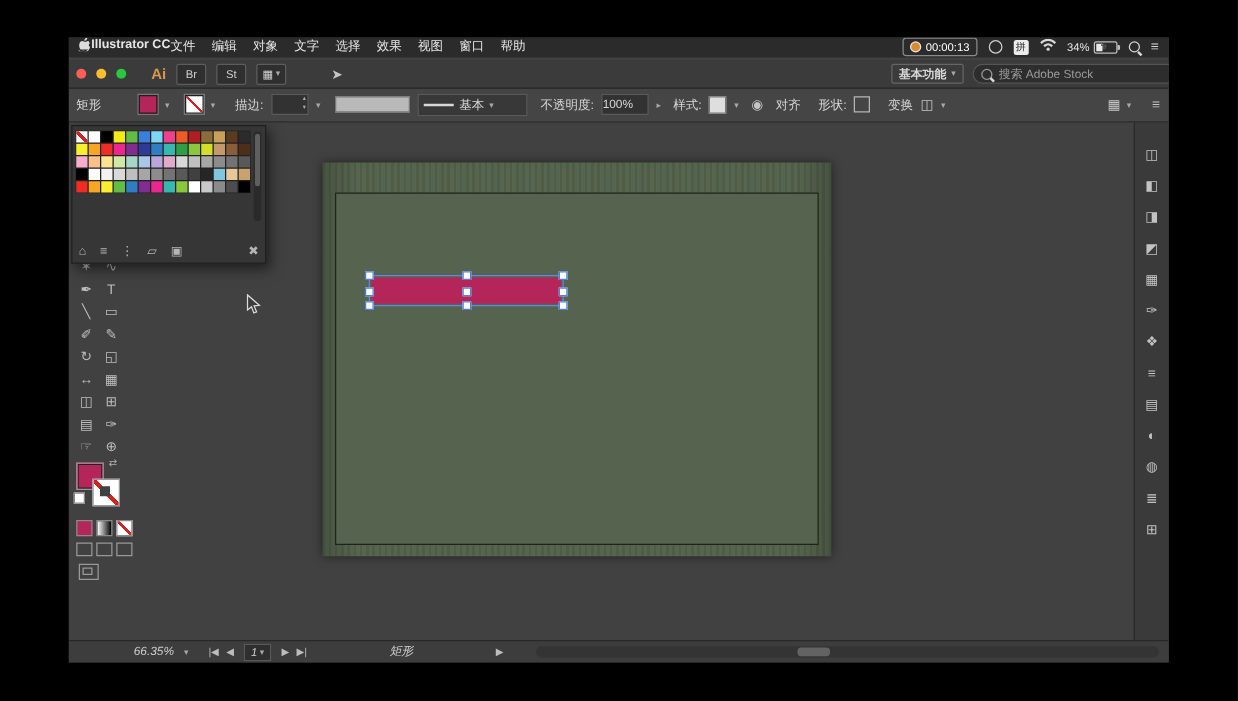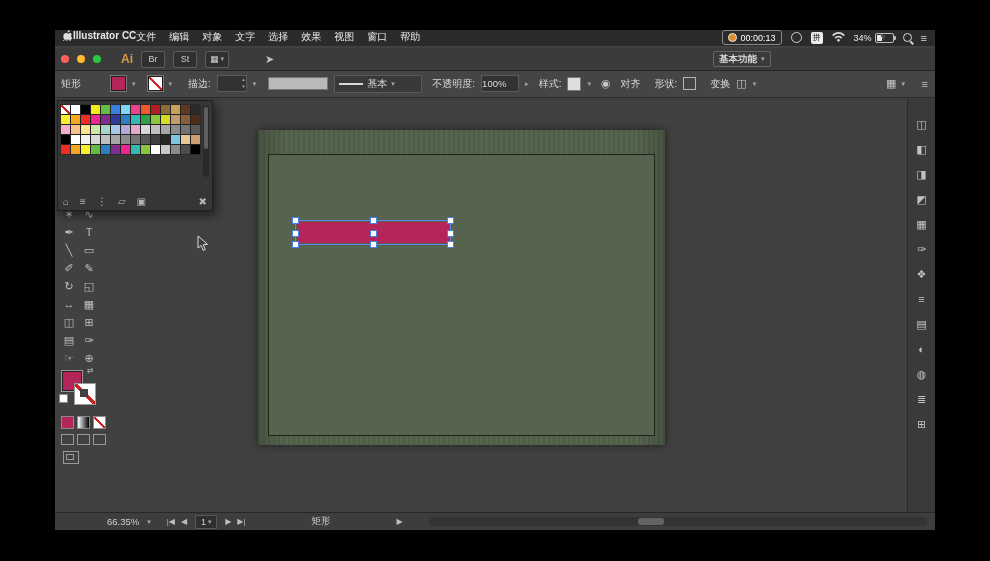--- a/index.html
+++ b/index.html
@@ -115,21 +115,21 @@
 
   
   .dock{position:absolute;right:0;top:67px;bottom:17px;width:27px;background:#3a3a3a;
     border-left:1px solid #2a2a2a;z-index:6;}
   .dock-icons{position:absolute;left:0;top:20px;width:27px;display:flex;flex-direction:column;gap:10px;align-items:center;}
   .dock-ic{width:16px;height:15px;color:#c2c2c2;font-size:11px;line-height:15px;text-align:center;}
 
   
   .statusbar{position:absolute;left:0;bottom:0;right:0;height:17px;background:#3d3d3d;
     border-top:1px solid #282828;display:flex;align-items:center;padding-left:52px;gap:8px;
-    font-size:9.5px;color:#cfcfcf;z-index:8;}
+    font-size:9.5px;color:#cfcfcf;z-index:8;font-style:italic;}
   .sb-box{width:20px;height:12px;background:#2f2f2f;border:1px solid #585858;display:flex;
     align-items:center;justify-content:center;gap:2px;font-size:9px;}
   .sb-nav{display:flex;gap:6px;font-size:8px;color:#bdbdbd;}
   .sb-status{margin-left:58px;}
   .sb-play{margin-left:58px;font-size:8px;color:#bdbdbd;}
   .sb-scroll{flex:1;height:9px;margin:0 8px 0 18px;background:#343434;border-radius:4px;position:relative;}
   .sb-thumb{position:absolute;left:42%;top:1px;width:26px;height:7px;background:#636363;border-radius:3px;}
 </style>
 </head>
 <body>
@@ -189,20 +189,24 @@
     <span class="tb-btn">Br</span>
     <span class="tb-btn">St</span>
     <span class="tb-btn">
         <span>▦</span>
         <span class="caret">▾</span>
       </span>
     <span class="cb-ic" style="margin-left:28px;">➤</span>
     <span class="ws-btn">
       <span>基本功能</span>
       <span class="caret">▾</span>
+    </span>
+    <span class="search">
+      <span class="mag" style="border-color:#9a9a9a;"></span>
+      <span>搜索 Adobe Stock</span>
     </span>
   </div>
 
   <div class="controlbar">
     <span style="margin-right:24px;">矩形</span>
     <span class="cb-swatch" style="background:#b4265a;"></span>
     <span class="caret">▾</span>
     <span class="cb-swatch none-sw" style="margin-left:6px;"></span>
     <span class="caret">▾</span>
     <span style="margin-left:10px;">描边:</span>

